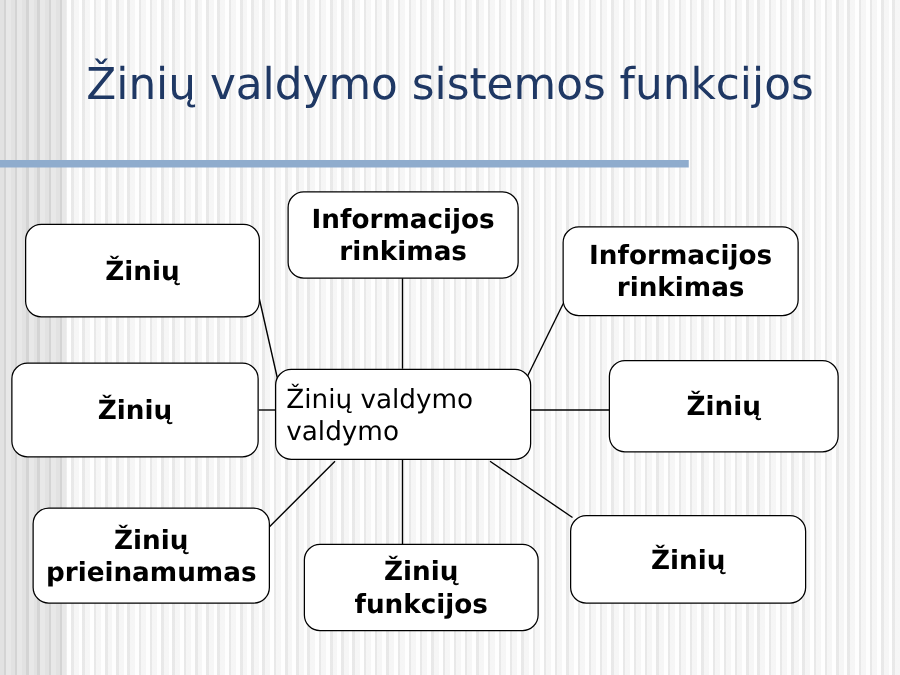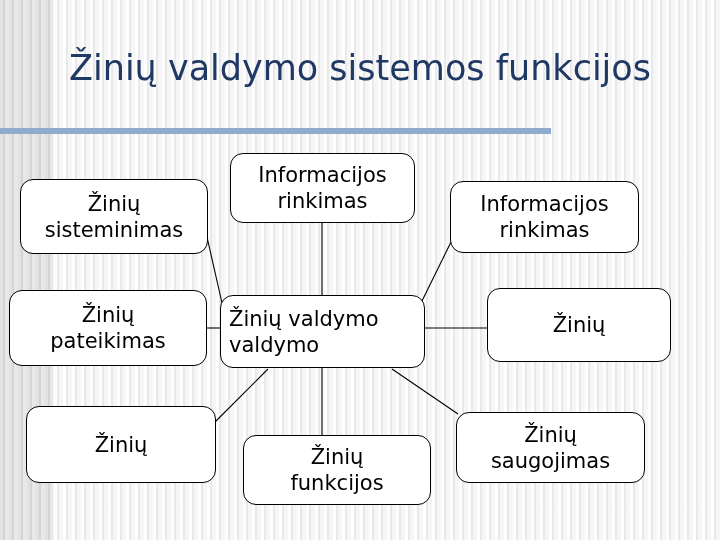--- a/index.html
+++ b/index.html
@@ -95,21 +95,21 @@
     border: 1px solid #000000;
     border-radius: 13px;
     color: #000000;
     font-size: 21px;
     line-height: 26px;
     display: flex;
     flex-direction: column;
     justify-content: center;
     padding: 2px 8px;
   }
-  .node.center-text { text-align: center; }
+  .node.center-text { text-align: center; font-weight: bold; }
   .node.left-text   { text-align: left; }
   .node .l { display: block; }
 </style>
 </head>
 <body>
 
 <div id="slide">
 
   <div class="left-band"></div>
 
@@ -134,55 +134,53 @@
         <line x1="268" y1="369" x2="214" y2="423"></line>
 
         <line x1="322" y1="367" x2="322" y2="436"></line>
 
         <line x1="392" y1="369" x2="458" y2="414"></line>
       </g>
     </svg>
 
     <div class="node center-text" style="left:20px; top:179px; width:188px; height:75px;">
       <span class="l">Žinių</span>
-      <span class="l">sisteminimas</span>
     </div>
 
     <div class="node center-text" style="left:230px; top:153px; width:185px; height:70px;">
       <span class="l">Informacijos</span>
       <span class="l">rinkimas</span>
     </div>
 
     <div class="node center-text" style="left:450px; top:181px; width:189px; height:72px;">
       <span class="l">Informacijos</span>
       <span class="l">rinkimas</span>
     </div>
 
     <div class="node center-text" style="left:9px; top:290px; width:198px; height:76px;">
       <span class="l">Žinių</span>
-      <span class="l">pateikimas</span>
     </div>
 
     <div class="node left-text" style="left:220px; top:295px; width:205px; height:73px; ">
       <span class="l">Žinių valdymo</span>
       <span class="l">valdymo</span>
     </div>
 
     <div class="node center-text" style="left:487px; top:288px; width:184px; height:74px;">
       <span class="l">Žinių</span>
     </div>
 
     <div class="node center-text" style="left:26px; top:406px; width:190px; height:77px;">
       <span class="l">Žinių</span>
+      <span class="l">prieinamumas</span>
     </div>
 
     <div class="node center-text" style="left:243px; top:435px; width:188px; height:70px;">
       <span class="l">Žinių</span>
       <span class="l">funkcijos</span>
     </div>
 
     <div class="node center-text" style="left:456px; top:412px; width:189px; height:71px;">
       <span class="l">Žinių</span>
-      <span class="l">saugojimas</span>
     </div>
 
   </div>
 </div>
 
 </body></html>

